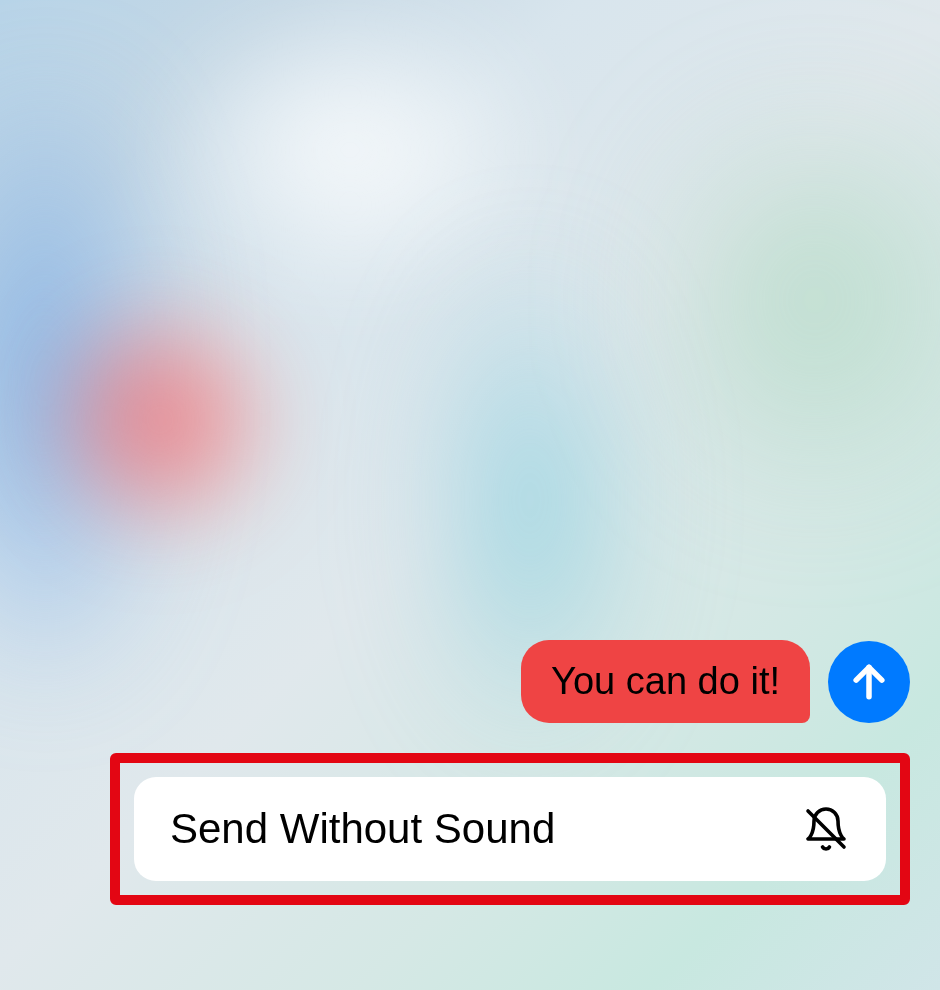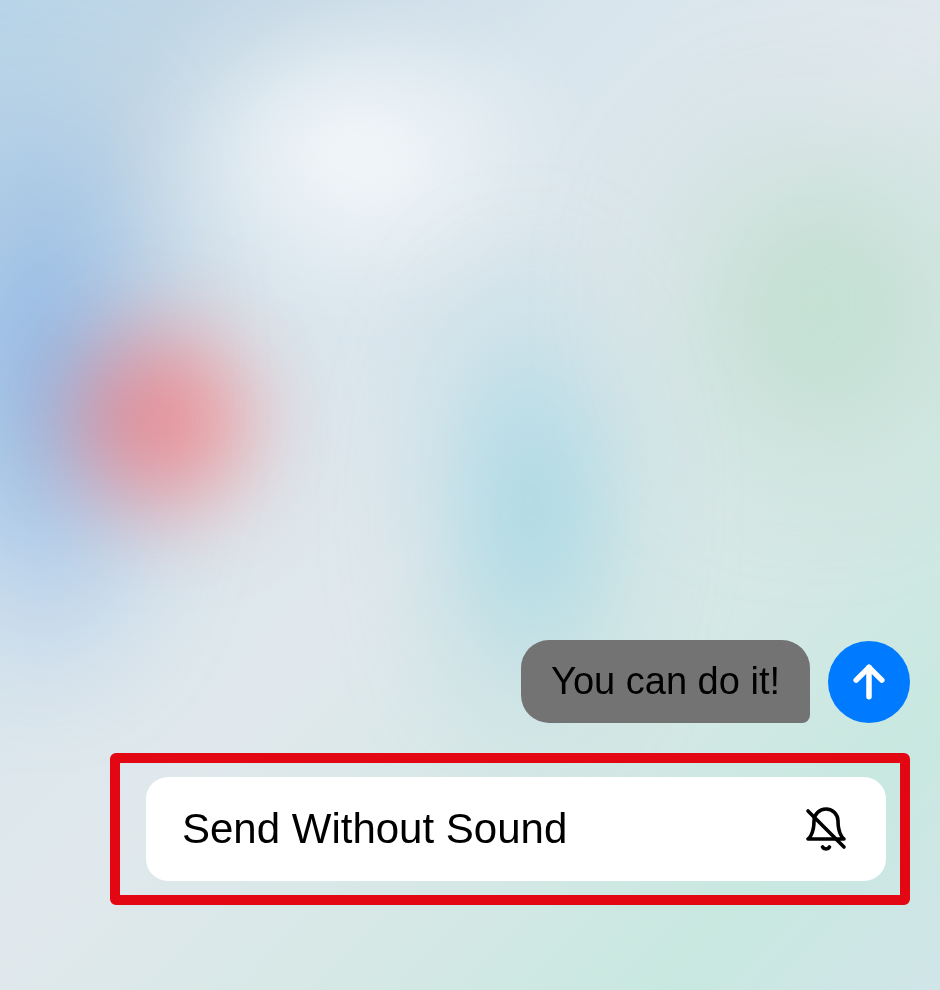--- a/index.html
+++ b/index.html
@@ -84,21 +84,21 @@
     .message-row {
       display: flex;
       align-items: center;
       justify-content: flex-end;
       gap: 18px;
       margin-bottom: 30px;
       padding-right: 10px;
     }
     
     .message-bubble {
-      background: #737373;
+      background: #ef4444;
       border-radius: 28px;
       border-bottom-right-radius: 8px;
       padding: 20px 30px;
       font-size: 38px;
       color: #000;
       font-weight: 400;
       position: relative;
     }
     
     .send-button {
@@ -127,21 +127,20 @@
     }
     
     .option-item {
       background: #ffffff;
       border-radius: 22px;
       padding: 28px 36px;
       display: flex;
       align-items: center;
       justify-content: space-between;
       cursor: pointer;
-      margin-left: 12px;
     }
     
     .option-label {
       font-size: 42px;
       color: #000;
       font-weight: 400;
     }
     
     .bell-icon {
       width: 48px;

